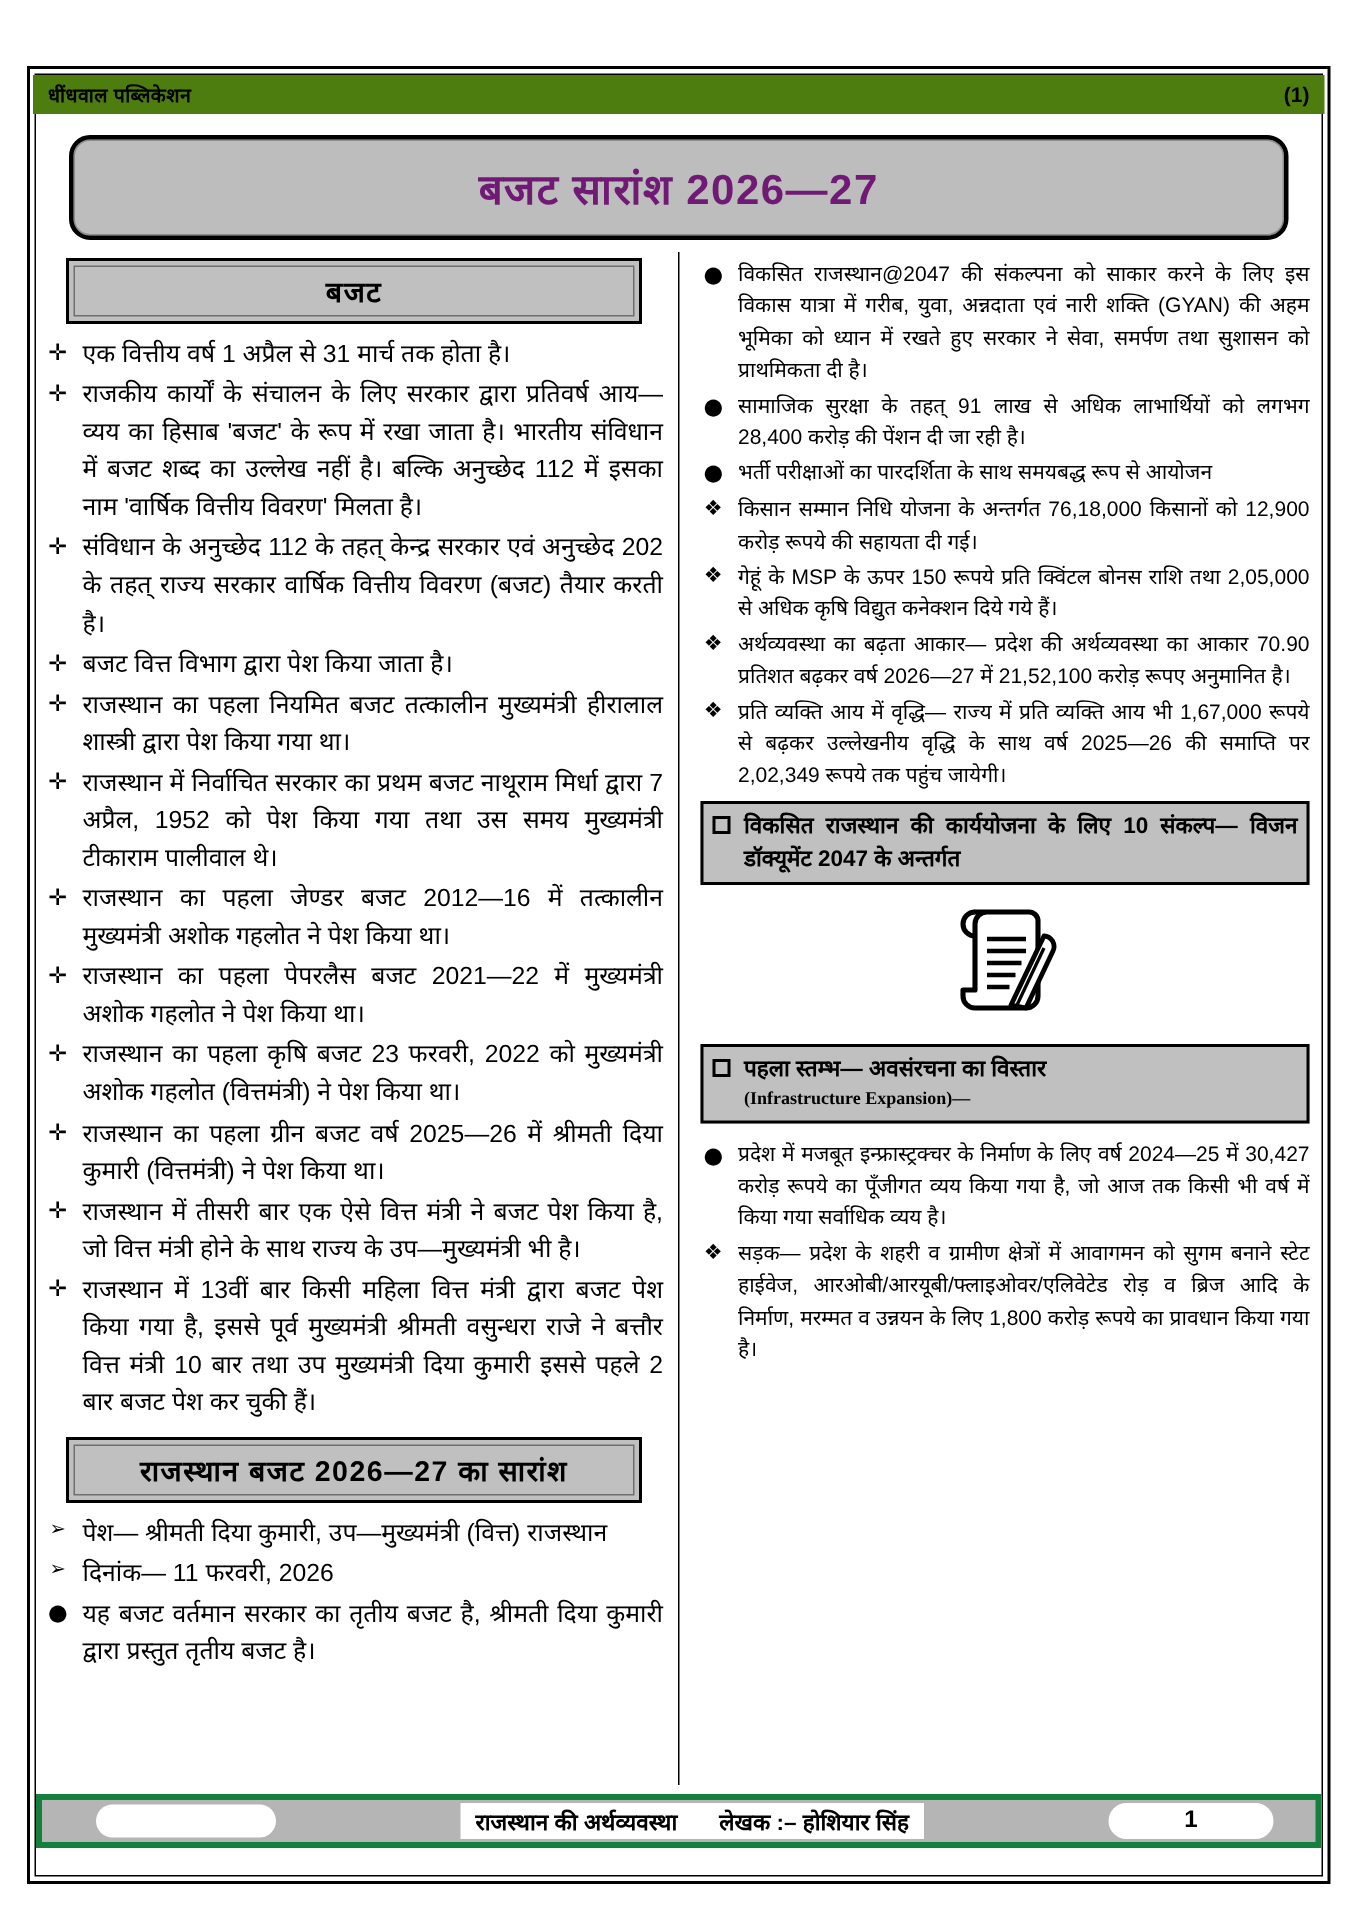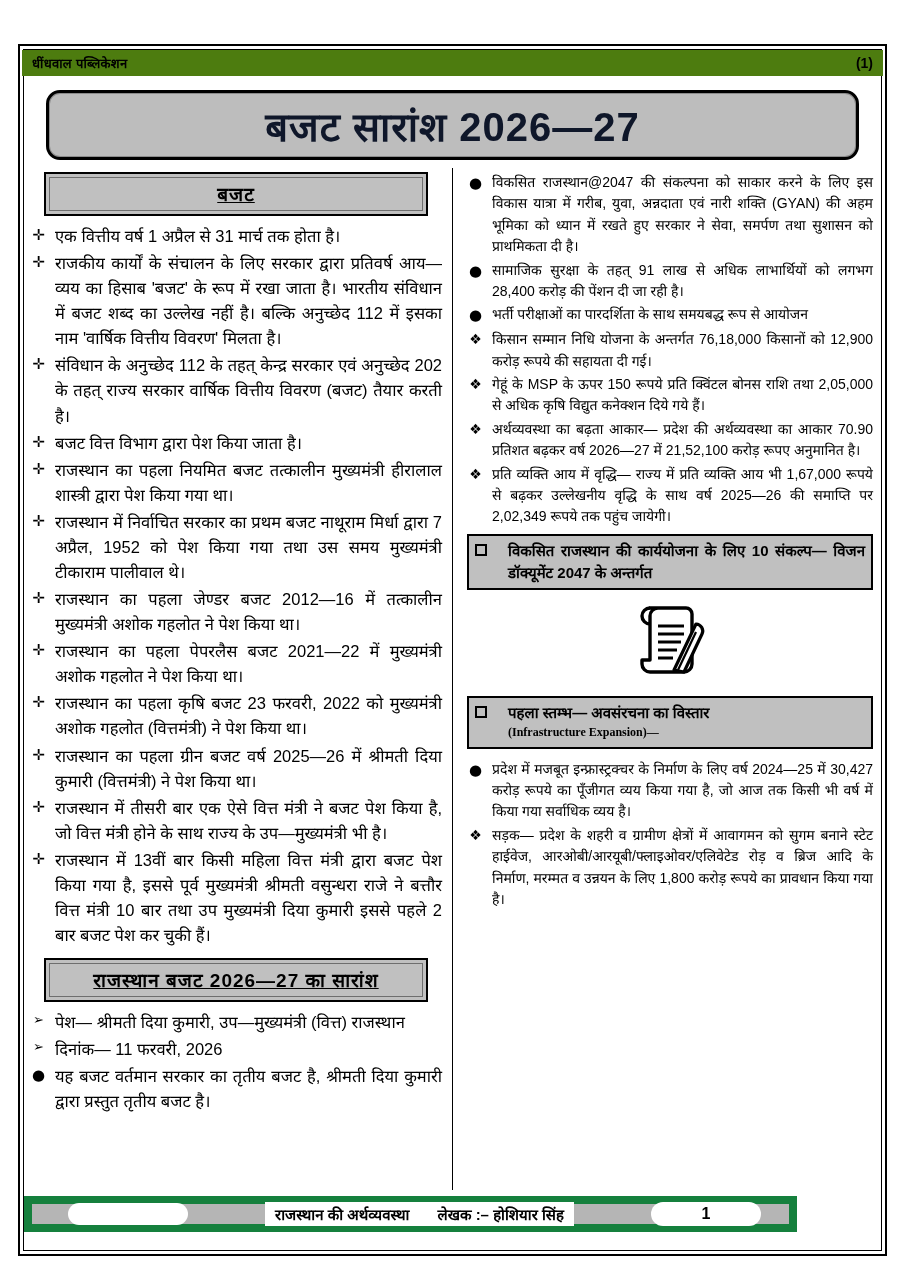--- a/index.html
+++ b/index.html
@@ -60,23 +60,23 @@
     border: 3px solid #000;
     border-radius: 14px;
     display: flex;
     align-items: center;
     justify-content: center;
     box-shadow: inset 0 0 0 1px #8c8c8c;
   }
   .title-banner .t {
     font-family: "Liberation Sans", "DejaVu Sans", sans-serif;
     font-weight: bold;
-    font-size: 40px;
+    font-size: 28px;
     letter-spacing: 1px;
-    color: #0f172a;
+    color: #701a75;
     white-space: nowrap;
   }
 
   
   .body-area {
     position: absolute;
     left: 24px; top: 168px;
     width: 857px; height: 1022px;
     display: flex;
   }
@@ -97,34 +97,34 @@
   }
   .sec-box-in {
     border: 1px solid #6e6e6e;
     padding: 3px 6px;
     text-align: center;
     font-family: "Liberation Sans", "DejaVu Sans", sans-serif;
     font-weight: bold;
     font-size: 19px;
     letter-spacing: 1px;
   }
-  .sec-box.sec-left-narrow { margin: 0 14px 8px 14px; text-decoration: underline; }
+  .sec-box.sec-left-narrow { margin: 0 14px 8px 14px; }
 
   
   .callout {
     border: 2px solid #000;
     background: #c0c0c0;
     padding: 4px 6px 5px 6px;
     margin: 6px 0 10px 0;
     font-family: "Liberation Sans", "DejaVu Sans", sans-serif;
     font-weight: bold;
     font-size: 15px;
     line-height: 1.45;
     display: flex;
-    gap: 21px;
+    gap: 9px;
   }
   .callout .sq {
     flex: 0 0 auto;
     width: 12px; height: 12px;
     border: 2px solid #000;
     background: #c0c0c0;
     margin-top: 4px;
   }
   .callout .ctext { flex: 1 1 auto; text-align: justify; }
   .callout .ctext .en {
@@ -167,23 +167,23 @@
     display: flex;
     justify-content: center;
     align-items: center;
     margin: 10px 0 12px 0;
   }
 
   
   .footer {
     position: absolute;
     left: 24px; top: 1196px;
-    width: 773px; height: 36px;
+    width: 857px; height: 36px;
     background: #b5b5b5;
-    border: 8px solid #15803d;
+    border: 4px solid #15803d;
     display: flex;
     align-items: center;
   }
   .footer .f-pill {
     width: 120px; height: 22px;
     background: #ffffff;
     border-radius: 11px;
     margin-left: 36px;
   }
   .footer .f-center {

